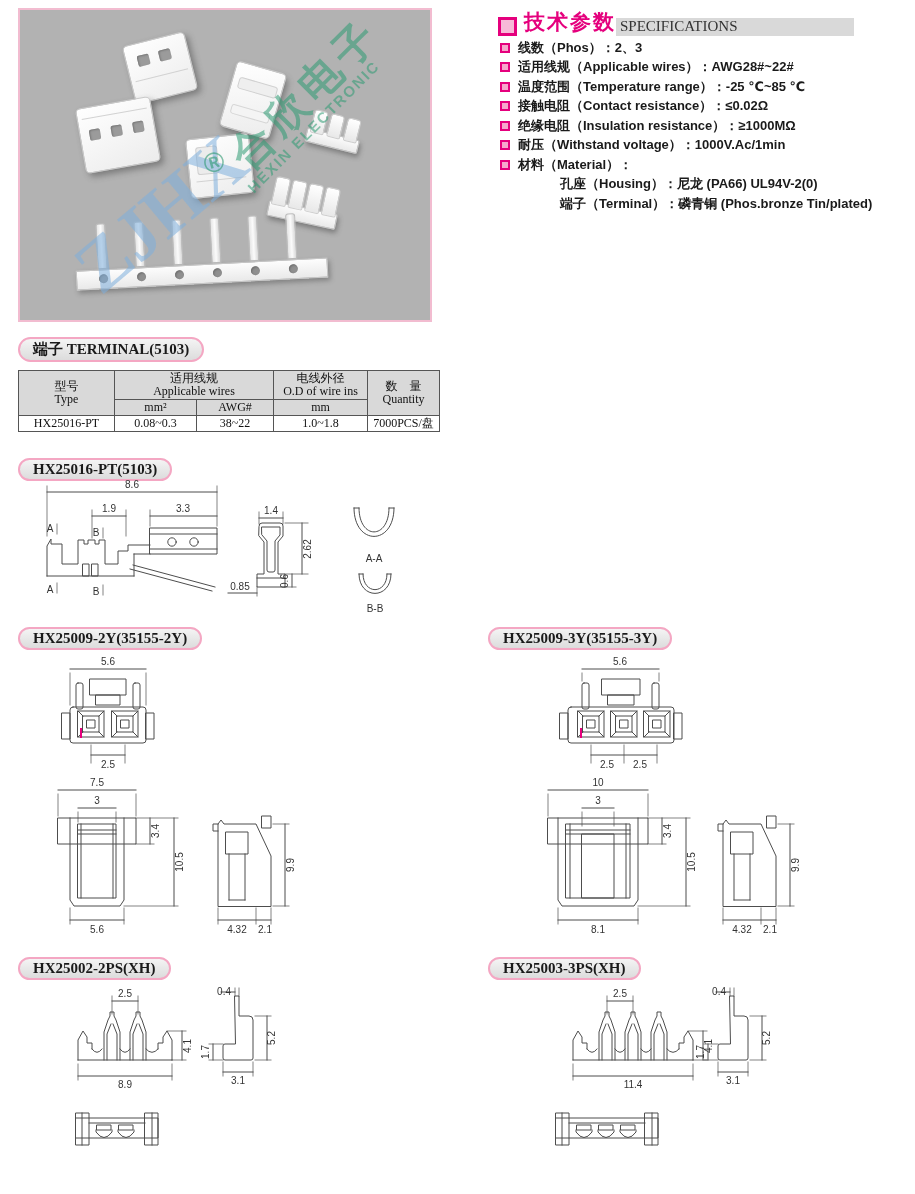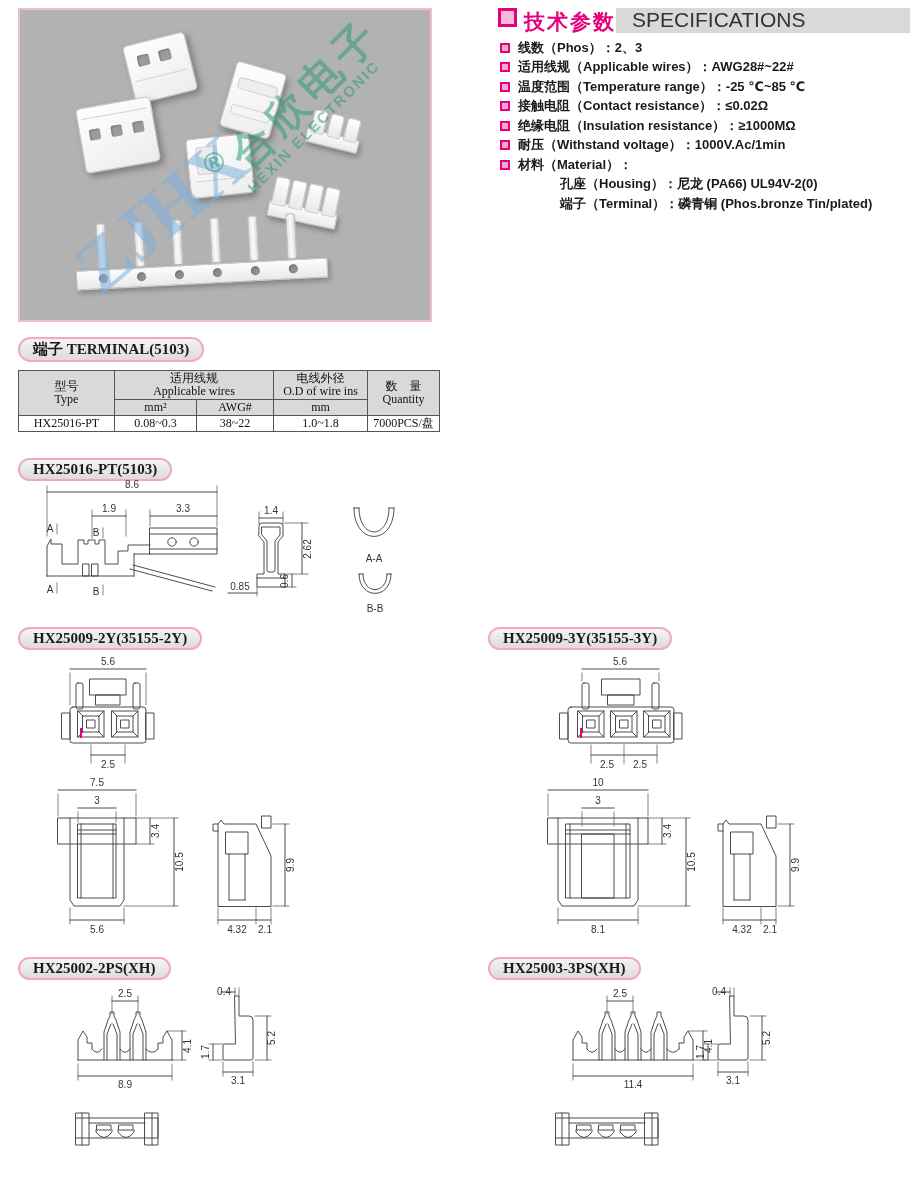--- a/index.html
+++ b/index.html
@@ -13,25 +13,25 @@
         border:1px solid #c9c9c9;border-radius:5px;box-shadow:3px 4px 6px rgba(60,60,60,.45);z-index:1}
   .hole{position:absolute;background:#9b9b9b;border-radius:2px;box-shadow:inset 1px 1px 2px #777}
   .tooth{position:absolute;background:linear-gradient(#fff,#e8e8e8);border:1px solid #cdcdcd;
          border-radius:4px 4px 2px 2px}
   .pin{position:absolute;width:8px;background:linear-gradient(90deg,#e3e3e3,#fbfbfb,#d8d8d8);
        border:1px solid #bdbdbd;border-radius:3px 3px 1px 1px}
   .bar{position:absolute;background:linear-gradient(#fdfdfd,#e9e9e9);border:1px solid #c6c6c6}
   .holeR{position:absolute;width:9px;height:9px;border-radius:50%;background:#8f8f8f;box-shadow:inset 1px 1px 2px #6f6f6f}
   .wm{position:absolute;z-index:2;font-weight:bold;white-space:nowrap;transform-origin:0 0}
   
-  .spec-title{left:498px;top:8px;width:412px;display:flex;align-items:flex-start}
+  .spec-title{left:498px;top:8px;width:356px;display:flex;align-items:flex-end}
   .tb{width:13px;height:13px;background:#f7b9d8;border:3px solid #e5007d;margin-right:7px}
   .tcn{color:#e5007d;font-weight:bold;font-size:21px;letter-spacing:2px}
-  .ten{font-family:Liberation Sans, sans-serif;font-size:21px;color:#333;
-       background:#d9d9d9;padding:0 10px 1px 16px;flex:1}
+  .ten{font-family:Liberation Serif, serif;font-size:15px;color:#333;
+       background:#d9d9d9;padding:0 10px 1px 4px;flex:1}
   .spec-list{left:500px;top:38px;width:412px}
   .spec-line{display:flex;align-items:center;height:19.5px;font-size:13px;font-weight:bold;color:#1a1a1a}
   .sq{width:6px;height:6px;background:#f6a8cd;border:2px solid #e5007d;margin-right:8px;flex:0 0 auto}
   .sub{padding-left:60px}
   
   .pill{position:absolute;background:linear-gradient(#f4f4f4,#dcdcdc);border:2px solid #f4a7c3;
         border-radius:14px;padding:1px 13px;font:bold 15px "Liberation Serif","DejaVu Serif",serif;
         color:#1a1a1a;white-space:nowrap}
   
   .ttable{position:absolute;left:18px;top:370px;border-collapse:collapse;table-layout:fixed;

